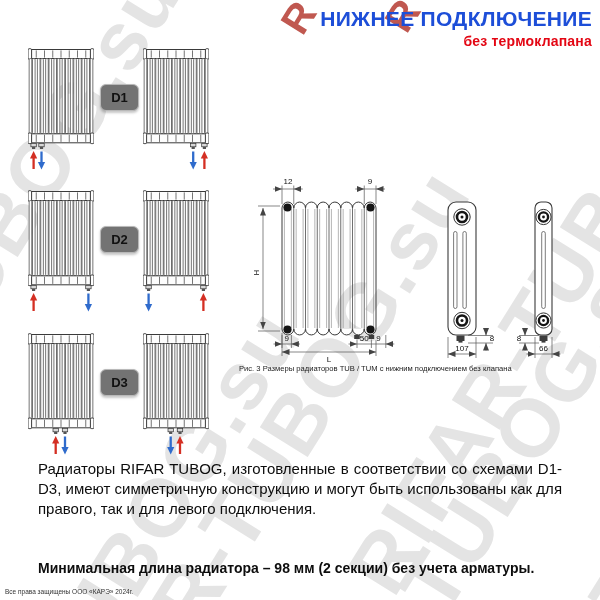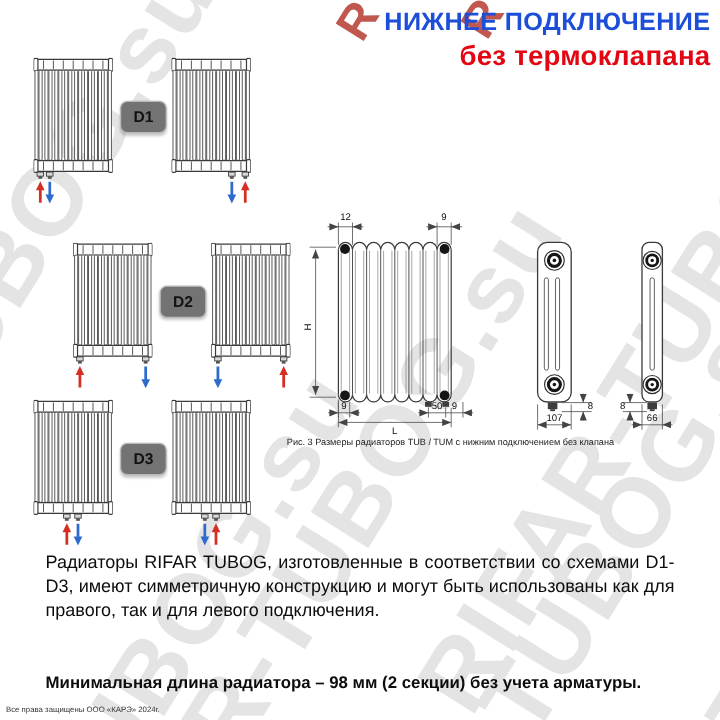--- a/index.html
+++ b/index.html
@@ -6,21 +6,21 @@
   .page{position:relative;width:600px;height:600px;background:#ffffff;overflow:hidden;
         font-family:"Liberation Sans",sans-serif;margin:0 auto;}
   
   .wm{position:absolute;font-weight:700;font-size:82px;color:#e4e4e4;white-space:nowrap;
       transform:rotate(-58deg);transform-origin:0 0;letter-spacing:2px;z-index:0;}
   .wm-red{position:absolute;font-weight:700;font-size:40px;color:rgba(176,46,36,.8);
       white-space:nowrap;transform:rotate(-58deg);transform-origin:0 0;z-index:0;}
   
   .titleblock{position:absolute;top:7px;right:8px;text-align:right;z-index:2;}
   .title{font-size:21px;font-weight:800;color:#1d4ed8;letter-spacing:.3px;}
-  .subtitle{font-size:23px;font-weight:800;margin-top:2px;letter-spacing:.2px;}
+  .subtitle{font-size:14px;font-weight:800;margin-top:2px;letter-spacing:.2px;}
   
   .scheme-row{position:absolute;left:0;width:236px;height:125px;z-index:1;}
   .rad{position:absolute;top:0;}
   .rad svg{display:block;}
   .d-label{position:absolute;left:100px;top:36px;width:37px;height:25px;border:1.5px solid #b9b9b9;
       border-radius:6px;background:#737373;box-shadow:0 1.5px 2.5px rgba(0,0,0,.22);
       display:flex;align-items:center;justify-content:center;font-weight:800;font-size:13px;color:#111;}
   
   .drawing{position:absolute;left:236px;top:172px;z-index:1;}
   .drawing text{font-family:"Liberation Sans",sans-serif;font-size:8px;fill:#111;}
@@ -151,21 +151,21 @@
             </g>
             <rect x="58.7" y="95.4" width="5.4" height="3.4" fill="#d8d8d8" stroke="#333" stroke-width="0.7"></rect>
             <rect x="59.8" y="98.8" width="3.2" height="2.2" fill="#555"></rect>
             <g>
               <line x1="61.4" y1="121" x2="61.4" y2="108.5" stroke="#d42f23" stroke-width="2.3"></line>
               <polygon points="57.8,110.5 61.4,103 65.0,110.5" fill="#d42f23"></polygon>
             </g>
           </svg>
         </div>
       </div>
-      <div class="scheme-row" style="top: 202px; margin-left: 33px;">
+      <div class="scheme-row" style="top: 190px;">
         <div class="rad" style="left:28px">
          <svg width="66" height="123" viewBox="0 0 66 123">
             <rect x="0.6" y="1.5" width="64.8" height="9" rx="1.5" fill="#fdfdfd" stroke="#3a3a3a" stroke-width="1"></rect>
             <line x1="8.25" y1="2.4" x2="8.25" y2="9.6" stroke="#3a3a3a" stroke-width="0.7"></line>
             <line x1="16.50" y1="2.4" x2="16.50" y2="9.6" stroke="#3a3a3a" stroke-width="0.7"></line>
             <line x1="24.75" y1="2.4" x2="24.75" y2="9.6" stroke="#3a3a3a" stroke-width="0.7"></line>
             <line x1="33.00" y1="2.4" x2="33.00" y2="9.6" stroke="#3a3a3a" stroke-width="0.7"></line>
             <line x1="41.25" y1="2.4" x2="41.25" y2="9.6" stroke="#3a3a3a" stroke-width="0.7"></line>
             <line x1="49.50" y1="2.4" x2="49.50" y2="9.6" stroke="#3a3a3a" stroke-width="0.7"></line>
             <line x1="57.75" y1="2.4" x2="57.75" y2="9.6" stroke="#3a3a3a" stroke-width="0.7"></line>

